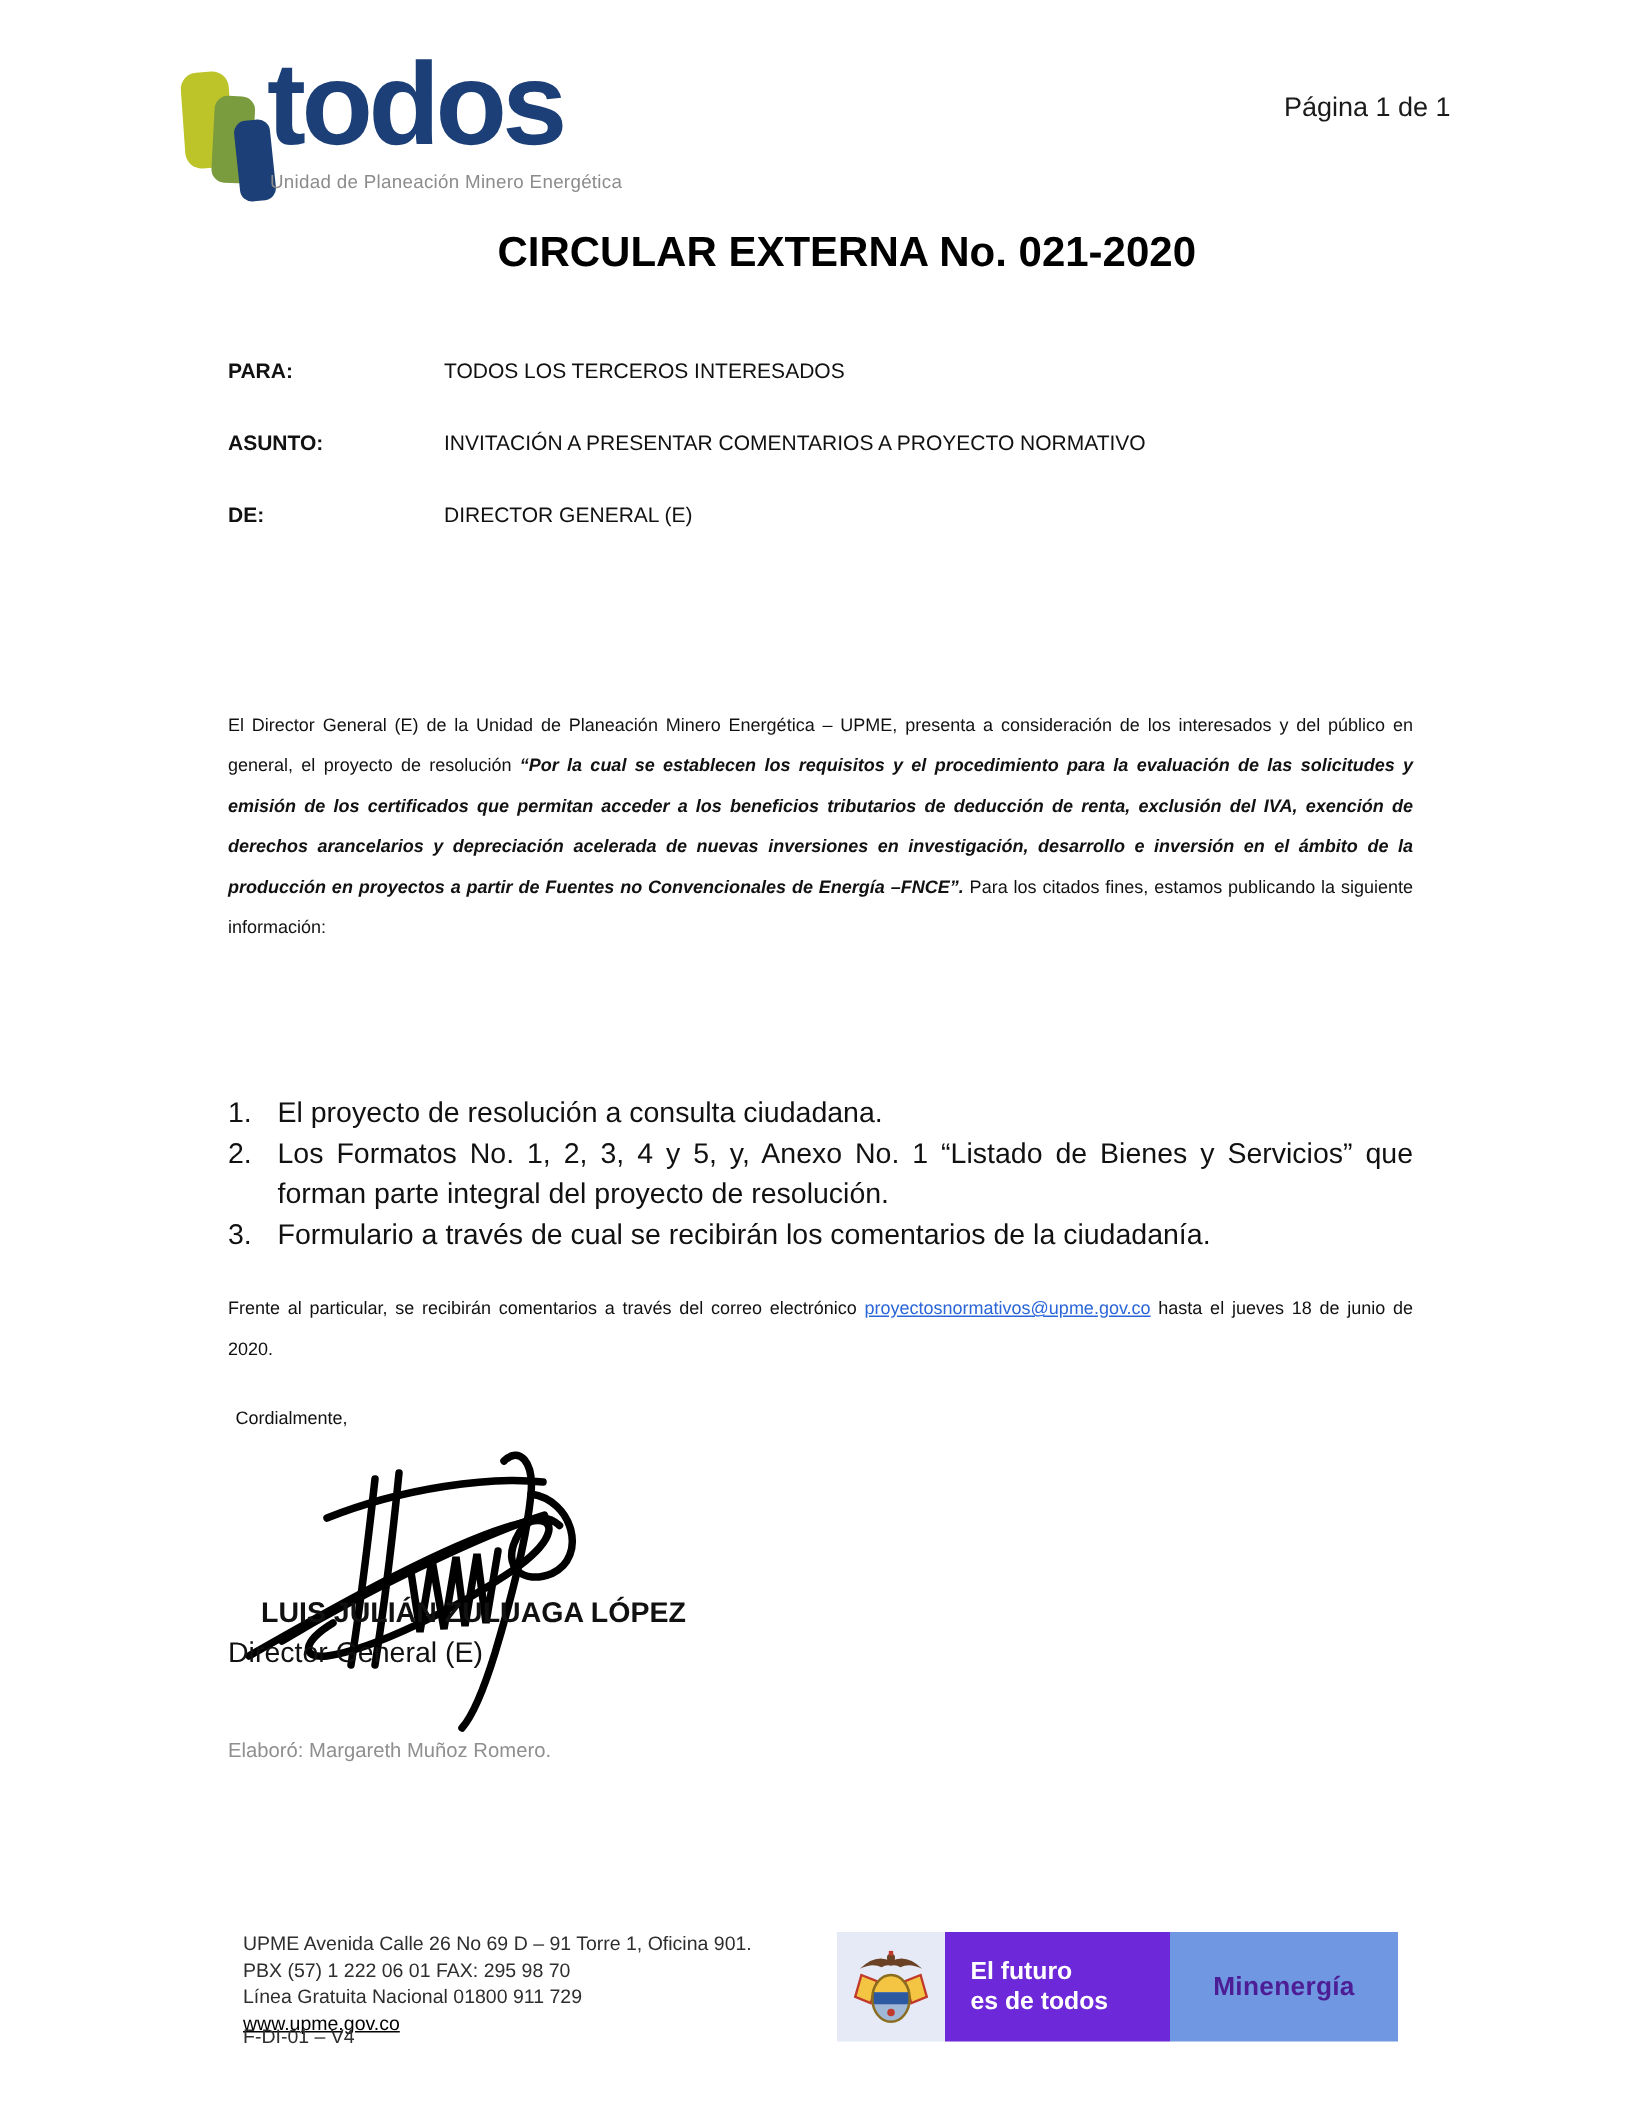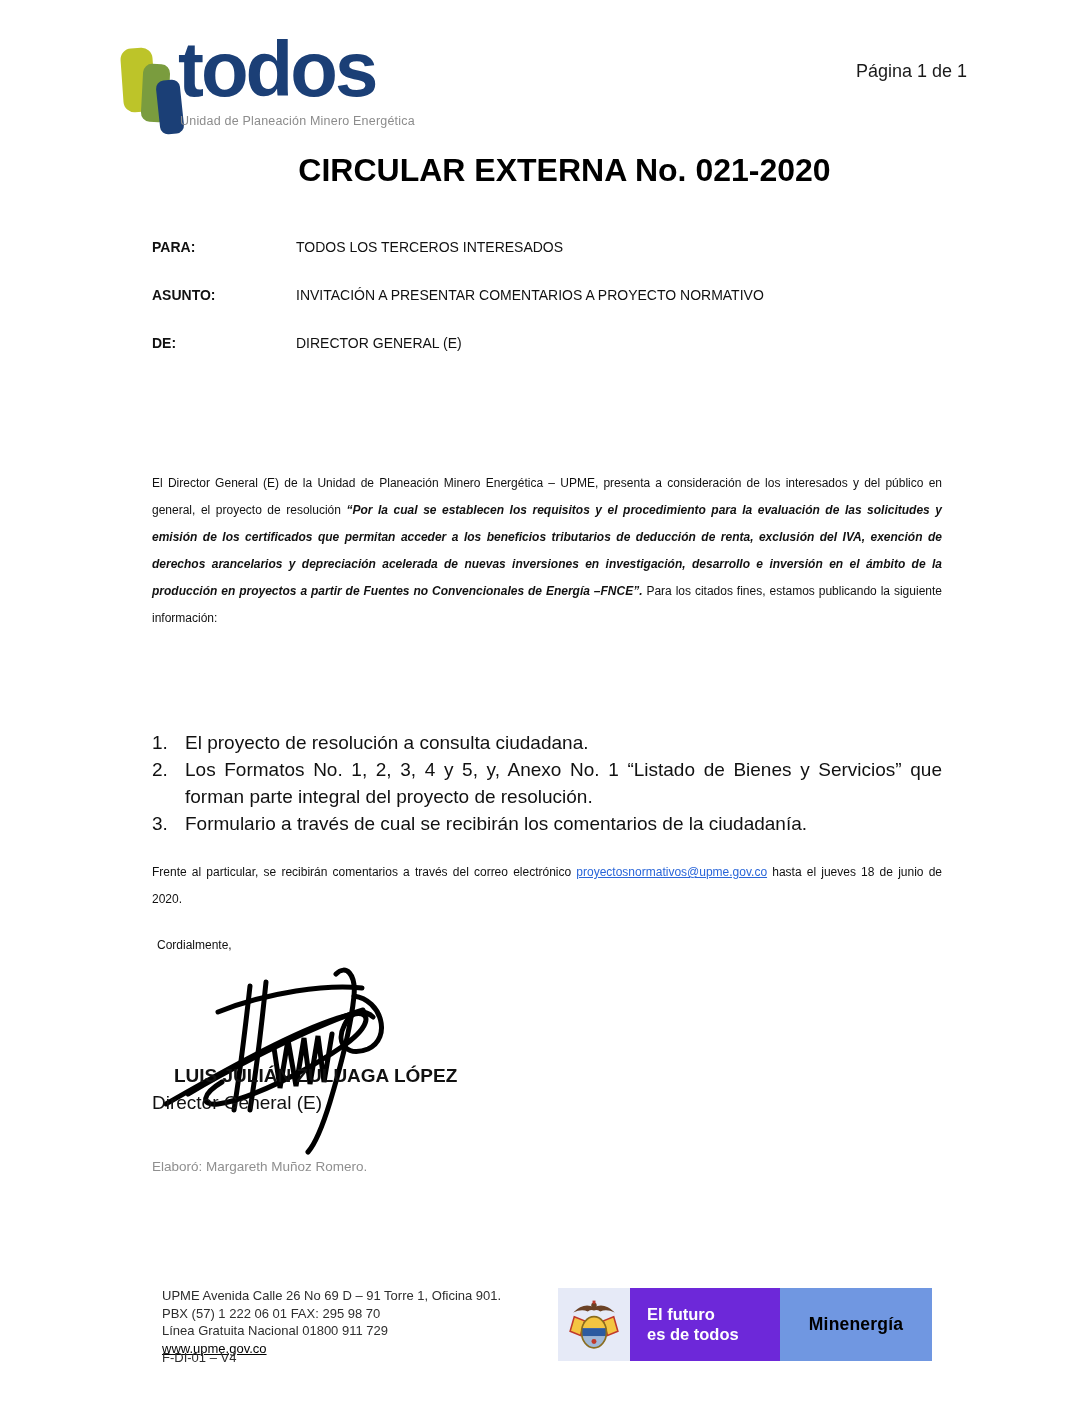--- a/index.html
+++ b/index.html
@@ -27,21 +27,21 @@
     font-size: 12.5px; color: #8c8c8c; letter-spacing: 0.2px;
   }
   .page-number {
     position: absolute; left: 856px; top: 61px;
     font-size: 18px; color: #1a1a1a;
   }
 
   
   .doc-title {
     position: absolute; left: 0; top: 152px; width: 100%;
-    text-align: center; font-size: 32px; font-weight: bold; color: #000; padding-left: 41px;
+    text-align: center; font-size: 28px; font-weight: bold; color: #000; padding-left: 41px;
   }
 
   
   .meta { position: absolute; left: 152px; top: 239px; width: 800px; }
   .meta-row { display: flex; margin-bottom: 32px; font-size: 14px; gap: 16px; }
   .meta-label { width: 128px; font-weight: bold; flex: 0 0 128px; }
   .meta-value { white-space: nowrap; }
 
   
   .body-text {
@@ -70,21 +70,21 @@
     line-height: 17.5px; color: #2e2e2e; }
   .footer-block a { color: #000000; text-decoration: underline; }
   .form-code { position: absolute; left: 162px; top: 1350px; font-size: 13px; color: #2e2e2e; }
 
   .gov-banner { position: absolute; left: 558px; top: 1288px; height: 73px; display: flex; }
   .banner-flag { width: 72px; height: 73px; background: #e6eaf7;
     display: flex; align-items: center; justify-content: center; }
   .banner-slogan { width: 150px; height: 73px; background: #6d28d9; color: #ffffff;
     display: flex; flex-direction: column; justify-content: center; padding-left: 17px;
     font-size: 16.5px; font-weight: bold; line-height: 1.2; }
-  .banner-ministry { width: 152px; height: 73px; background: #7097e1; color: #000000;
+  .banner-ministry { width: 152px; height: 73px; background: #7097e1; color: #4c1d95;
     display: flex; align-items: center; justify-content: center;
     font-size: 17.5px; font-weight: bold; letter-spacing: 0.2px; }
 </style>
 </head>
 <body>
 
 <div class="page">
 
   <div class="logo">
     <svg class="logo-mark" width="78" height="100" viewBox="0 0 78 100">

